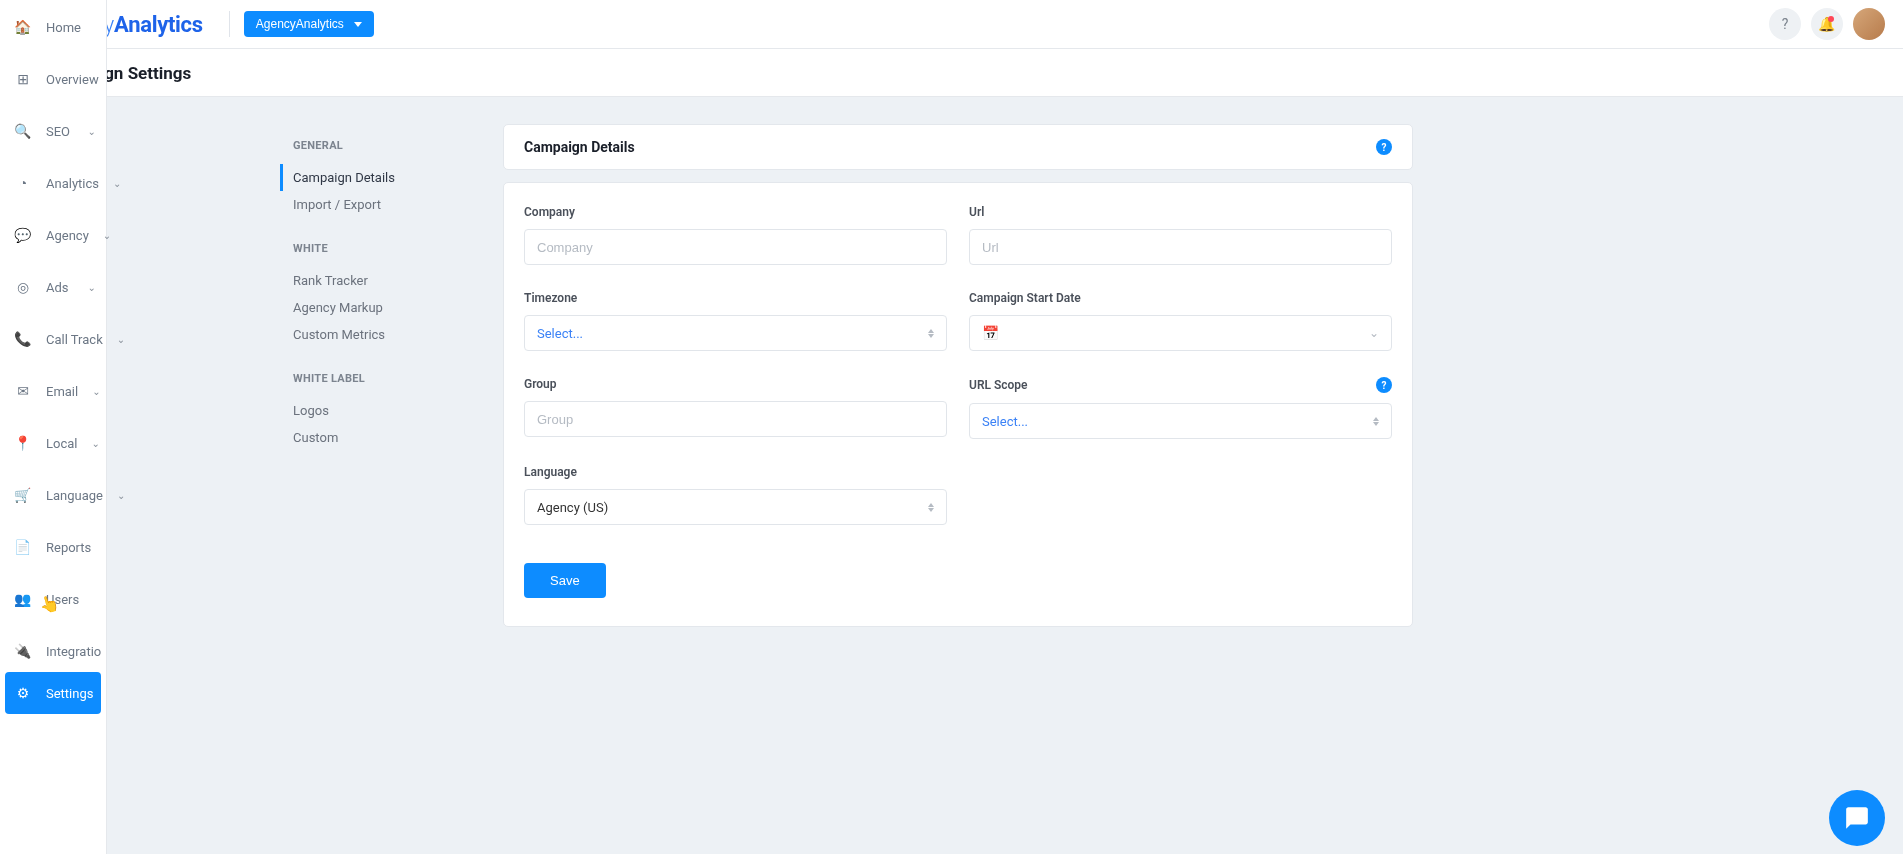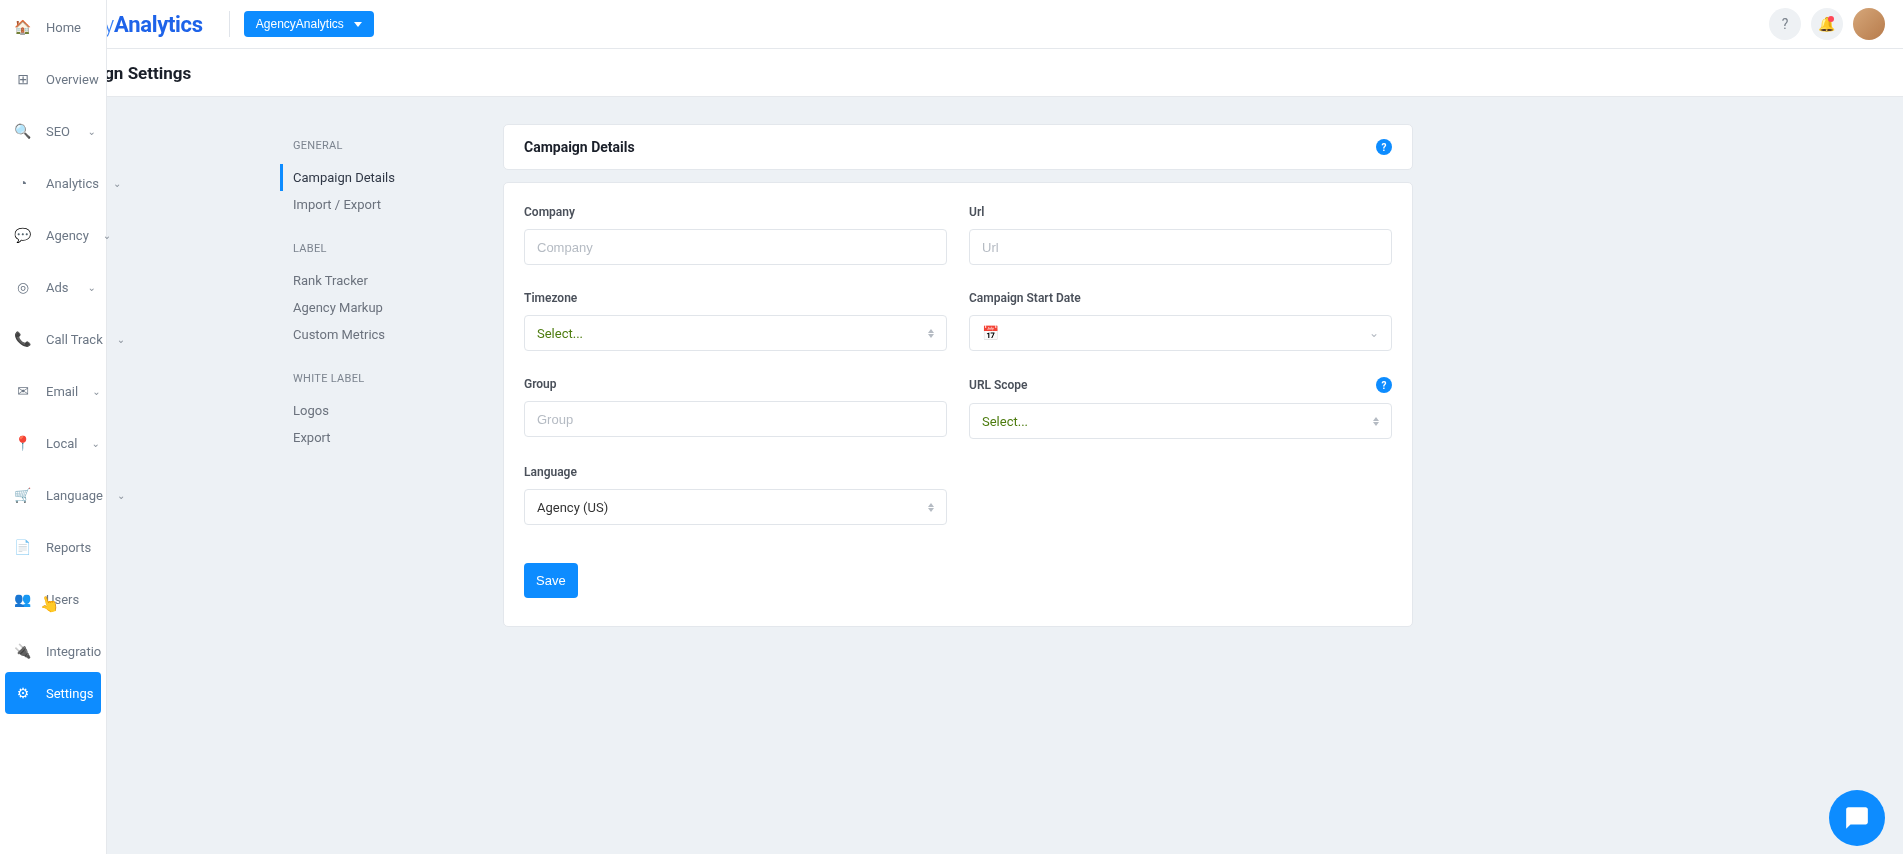--- a/index.html
+++ b/index.html
@@ -110,21 +110,21 @@
   top: 97px; left: 63px; right: 0; bottom: 0;
   background: #edf1f5;
   overflow: auto;
 }
 .settings-nav {
   position: absolute;
   left: 230px; top: 42px;
   width: 170px;
 }
 .nav-section-title {
-  font-size: 11px; font-weight: 400; color: #7c848f;
+  font-size: 11px; font-weight: 700; color: #7c848f;
   letter-spacing: 0.3px;
   margin-bottom: 12px;
 }
 .nav-link {
   display: block;
   font-size: 13px; color: #6b727d;
   padding: 6px 0;
   cursor: pointer;
 }
 .nav-link.active {
@@ -172,35 +172,35 @@
   font-size: 13px;
   color: #333;
   background: #fff;
   display: flex; align-items: center;
 }
 .form-input::placeholder { color: #b5bbc3; }
 .form-select {
   justify-content: space-between;
   cursor: pointer;
 }
-.form-select.placeholder .sel-text { color: #4d7c0f; }
+.form-select.placeholder .sel-text { color: #3b82f6; }
 .sel-caret {
   display: flex; flex-direction: column; gap: 1px;
 }
 .sel-caret .tri {
   width:0;height:0;border-left:3px solid transparent;border-right:3px solid transparent;
 }
 .sel-caret .tri.up{border-bottom:4px solid #b5bbc3;}
 .sel-caret .tri.dn{border-top:4px solid #b5bbc3;}
 .single-chev { color:#b5bbc3; font-size:12px;}
 .cal-icn { color:#cdd2d8; font-size:14px; }
 
 .btn-save {
   background: #0d8cff; color:#fff; border:none; border-radius:4px;
-  padding: 10px 12px; font-size: 13px; cursor:pointer;
+  padding: 10px 26px; font-size: 13px; cursor:pointer;
   margin-top: 12px;
 }
 
 .chat-fab {
   position: absolute; right: 18px; bottom: 8px;
   width: 56px; height: 56px; border-radius: 50%;
   background: #0d8cff; display:flex;align-items:center;justify-content:center;
   color:#fff; font-size: 24px;
   overflow:hidden;
 }
@@ -308,29 +308,29 @@
 
 <div class="content">
 
   <div class="settings-nav">
     <div class="nav-group">
       <div class="nav-section-title">GENERAL</div>
       <div class="nav-link active">Campaign Details</div>
       <div class="nav-link">Import / Export</div>
     </div>
     <div class="nav-group">
-      <div class="nav-section-title">LABEL</div>
+      <div class="nav-section-title">WHITE</div>
       <div class="nav-link">Rank Tracker</div>
       <div class="nav-link">Agency Markup</div>
       <div class="nav-link">Custom Metrics</div>
     </div>
     <div class="nav-group">
       <div class="nav-section-title">WHITE LABEL</div>
       <div class="nav-link">Logos</div>
-      <div class="nav-link">Export</div>
+      <div class="nav-link">Custom</div>
     </div>
   </div>
 
   <div class="card card-header">
     <div class="card-header-title">Campaign Details</div>
     <div class="help-badge">?</div>
   </div>
 
   <div class="card card-body">
     <div class="form-row">

